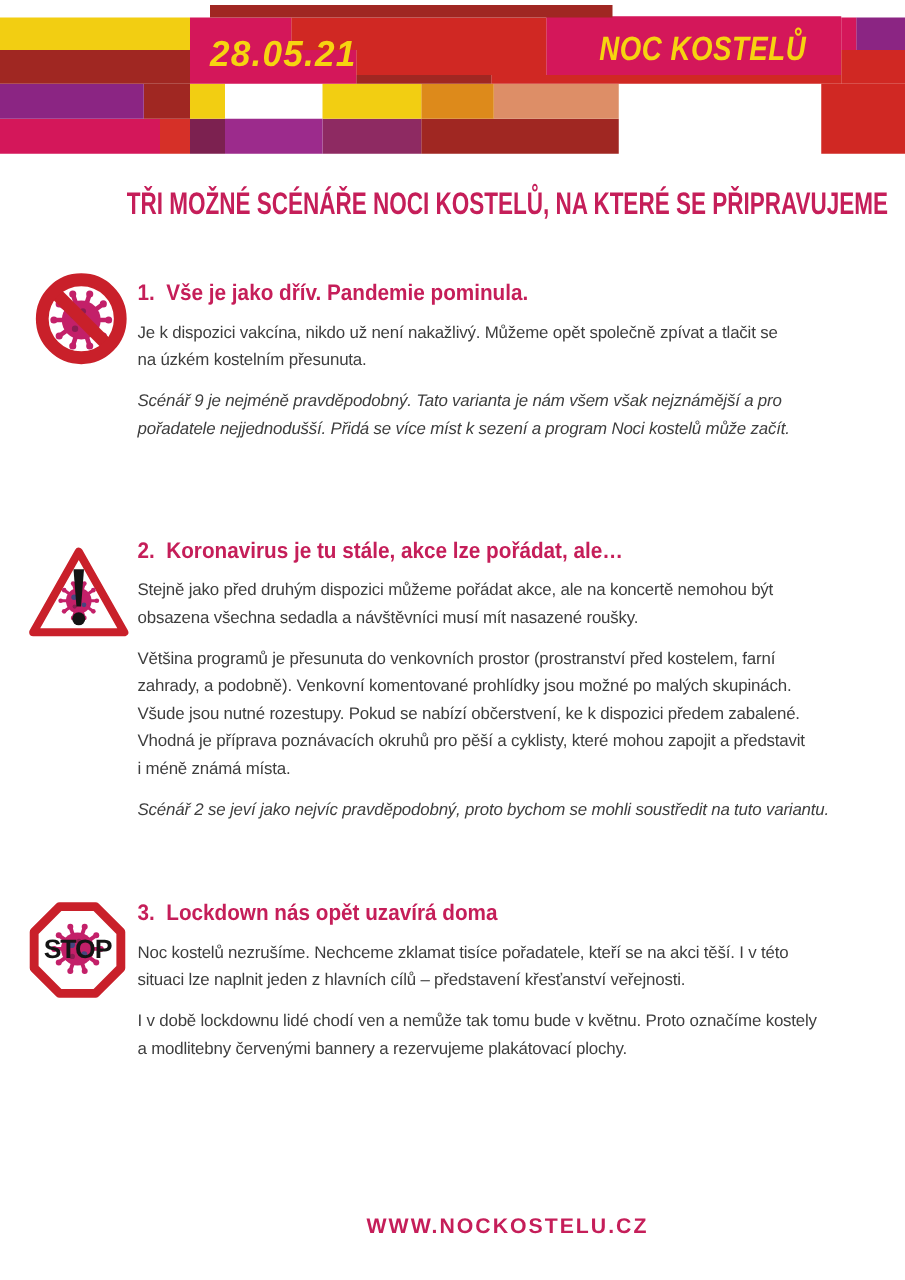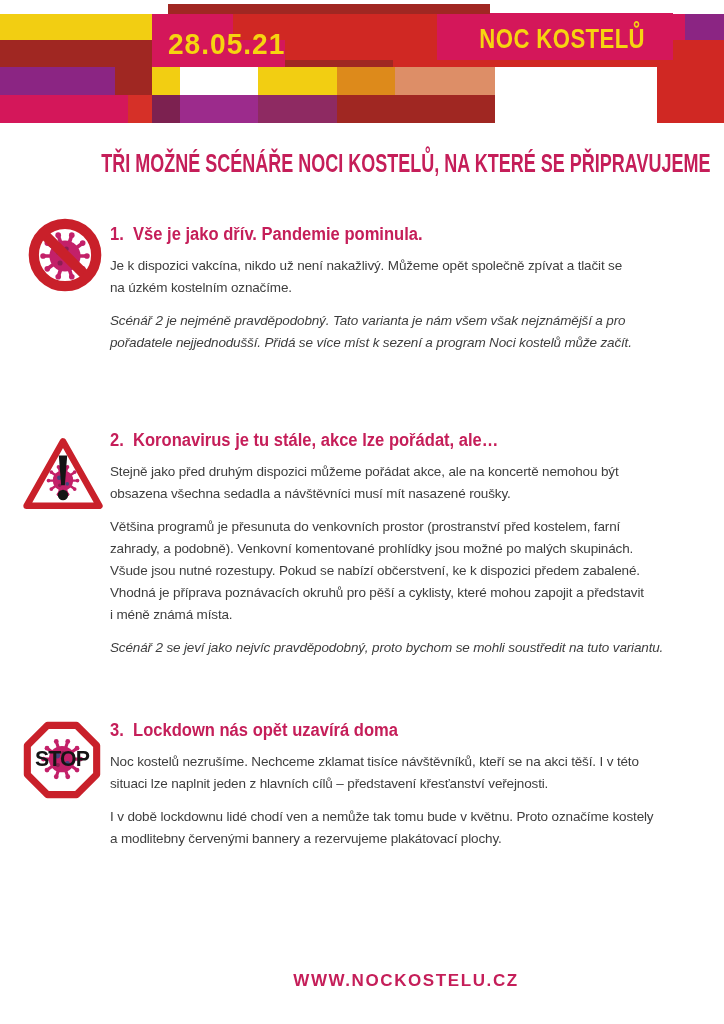--- a/index.html
+++ b/index.html
@@ -2,21 +2,21 @@
 <html><head>
 <meta charset="utf-8">
 <style>
   html,body{margin:0;padding:0;background:#888;}
   .page{
     position:relative;width:724px;height:1024px;margin:0 auto;
     background:#ffffff;overflow:hidden;
     font-family:"Liberation Sans", sans-serif;
   }
   
-  .header{position:absolute;left:0;top:0;width:724px;height:98px;}
+  .header{position:absolute;left:0;top:0;width:724px;height:98px;font-style:italic;}
   .tile{position:absolute;}
   .hdr-date{
     position:absolute;left:168px;top:28px;width:132px;
     font-size:29px;font-weight:800;color:#f6d410;letter-spacing:1px;
     transform:scaleX(0.97);transform-origin:left center;white-space:pre;
   }
   .hdr-logo{
     position:absolute;right:79px;top:24px;
     font-size:27px;font-weight:800;color:#f6d410;letter-spacing:0.5px;
     transform:scaleX(0.82);transform-origin:right center;white-space:pre;
@@ -115,22 +115,22 @@
             <circle cx="-3.5" cy="5" r="1.8" fill="#8c1d52"></circle>
           </g>
         </defs>
         <use href="#virus" transform="translate(40,41) scale(1.45)"></use>
         <line x1="19.5" y1="19.5" x2="60.5" y2="60.5" stroke="#c9202a" stroke-width="10.5"></line>
         <circle cx="40" cy="40" r="32" fill="none" stroke="#c9202a" stroke-width="10.5"></circle>
       </svg>
     </div>
     <h2 class="sec-heading">1.  Vše je jako dřív. Pandemie pominula.</h2>
     <p class="para">Je k dispozici vakcína, nikdo už není nakažlivý. Můžeme opět společně zpívat a tlačit se
-na úzkém kostelním označíme.</p>
-    <p class="para italic">Scénář 2 je nejméně pravděpodobný. Tato varianta je nám všem však nejznámější a pro
+na úzkém kostelním přesunuta.</p>
+    <p class="para italic">Scénář 9 je nejméně pravděpodobný. Tato varianta je nám všem však nejznámější a pro
 pořadatele nejjednodušší. Přidá se více míst k sezení a program Noci kostelů může začít.</p>
   </section>
 
   <section class="sec" style="top:428px">
     <div class="sec-icon" style="left:-89px;top:5px">
       <svg width="84" height="84" viewBox="0 0 90 90">
         <path d="M45 9 L84 78 L6 78 Z" fill="#ffffff" stroke="#c9202a" stroke-width="7" stroke-linejoin="round"></path>
         <use href="#virus" transform="translate(45,51) scale(1.0)"></use>
         <polygon points="40.5,24 49.5,24 47,56 43,56" fill="#141414"></polygon>
         <circle cx="45" cy="66.5" r="5.6" fill="#141414"></circle>
@@ -149,21 +149,21 @@
 
   <section class="sec" style="top:718px">
     <div class="sec-icon" style="left:-88px;top:2px">
       <svg width="80" height="80" viewBox="0 0 90 90">
         <polygon points="28.8,6 61.2,6 84,28.8 84,61.2 61.2,84 28.8,84 6,61.2 6,28.8" fill="#ffffff" stroke="#c9202a" stroke-width="8" stroke-linejoin="round"></polygon>
         <use href="#virus" transform="translate(45,44) scale(1.35)"></use>
         <text x="45" y="52" text-anchor="middle" font-family="Liberation Sans, sans-serif" font-size="24" font-weight="bold" letter-spacing="-1" fill="#141414">STOP</text>
       </svg>
     </div>
     <h2 class="sec-heading">3.  Lockdown nás opět uzavírá doma</h2>
-    <p class="para">Noc kostelů nezrušíme. Nechceme zklamat tisíce návštěvníků, kteří se na akci těší. I v této
+    <p class="para">Noc kostelů nezrušíme. Nechceme zklamat tisíce pořadatele, kteří se na akci těší. I v této
 situaci lze naplnit jeden z hlavních cílů – představení křesťanství veřejnosti.</p>
     <p class="para">I v době lockdownu lidé chodí ven a nemůže tak tomu bude v květnu. Proto označíme kostely
 a modlitebny červenými bannery a rezervujeme plakátovací plochy.</p>
   </section>
 
   <div class="footer-url">WWW.NOCKOSTELU.CZ</div>
 
 </div>
 
 </body></html>

